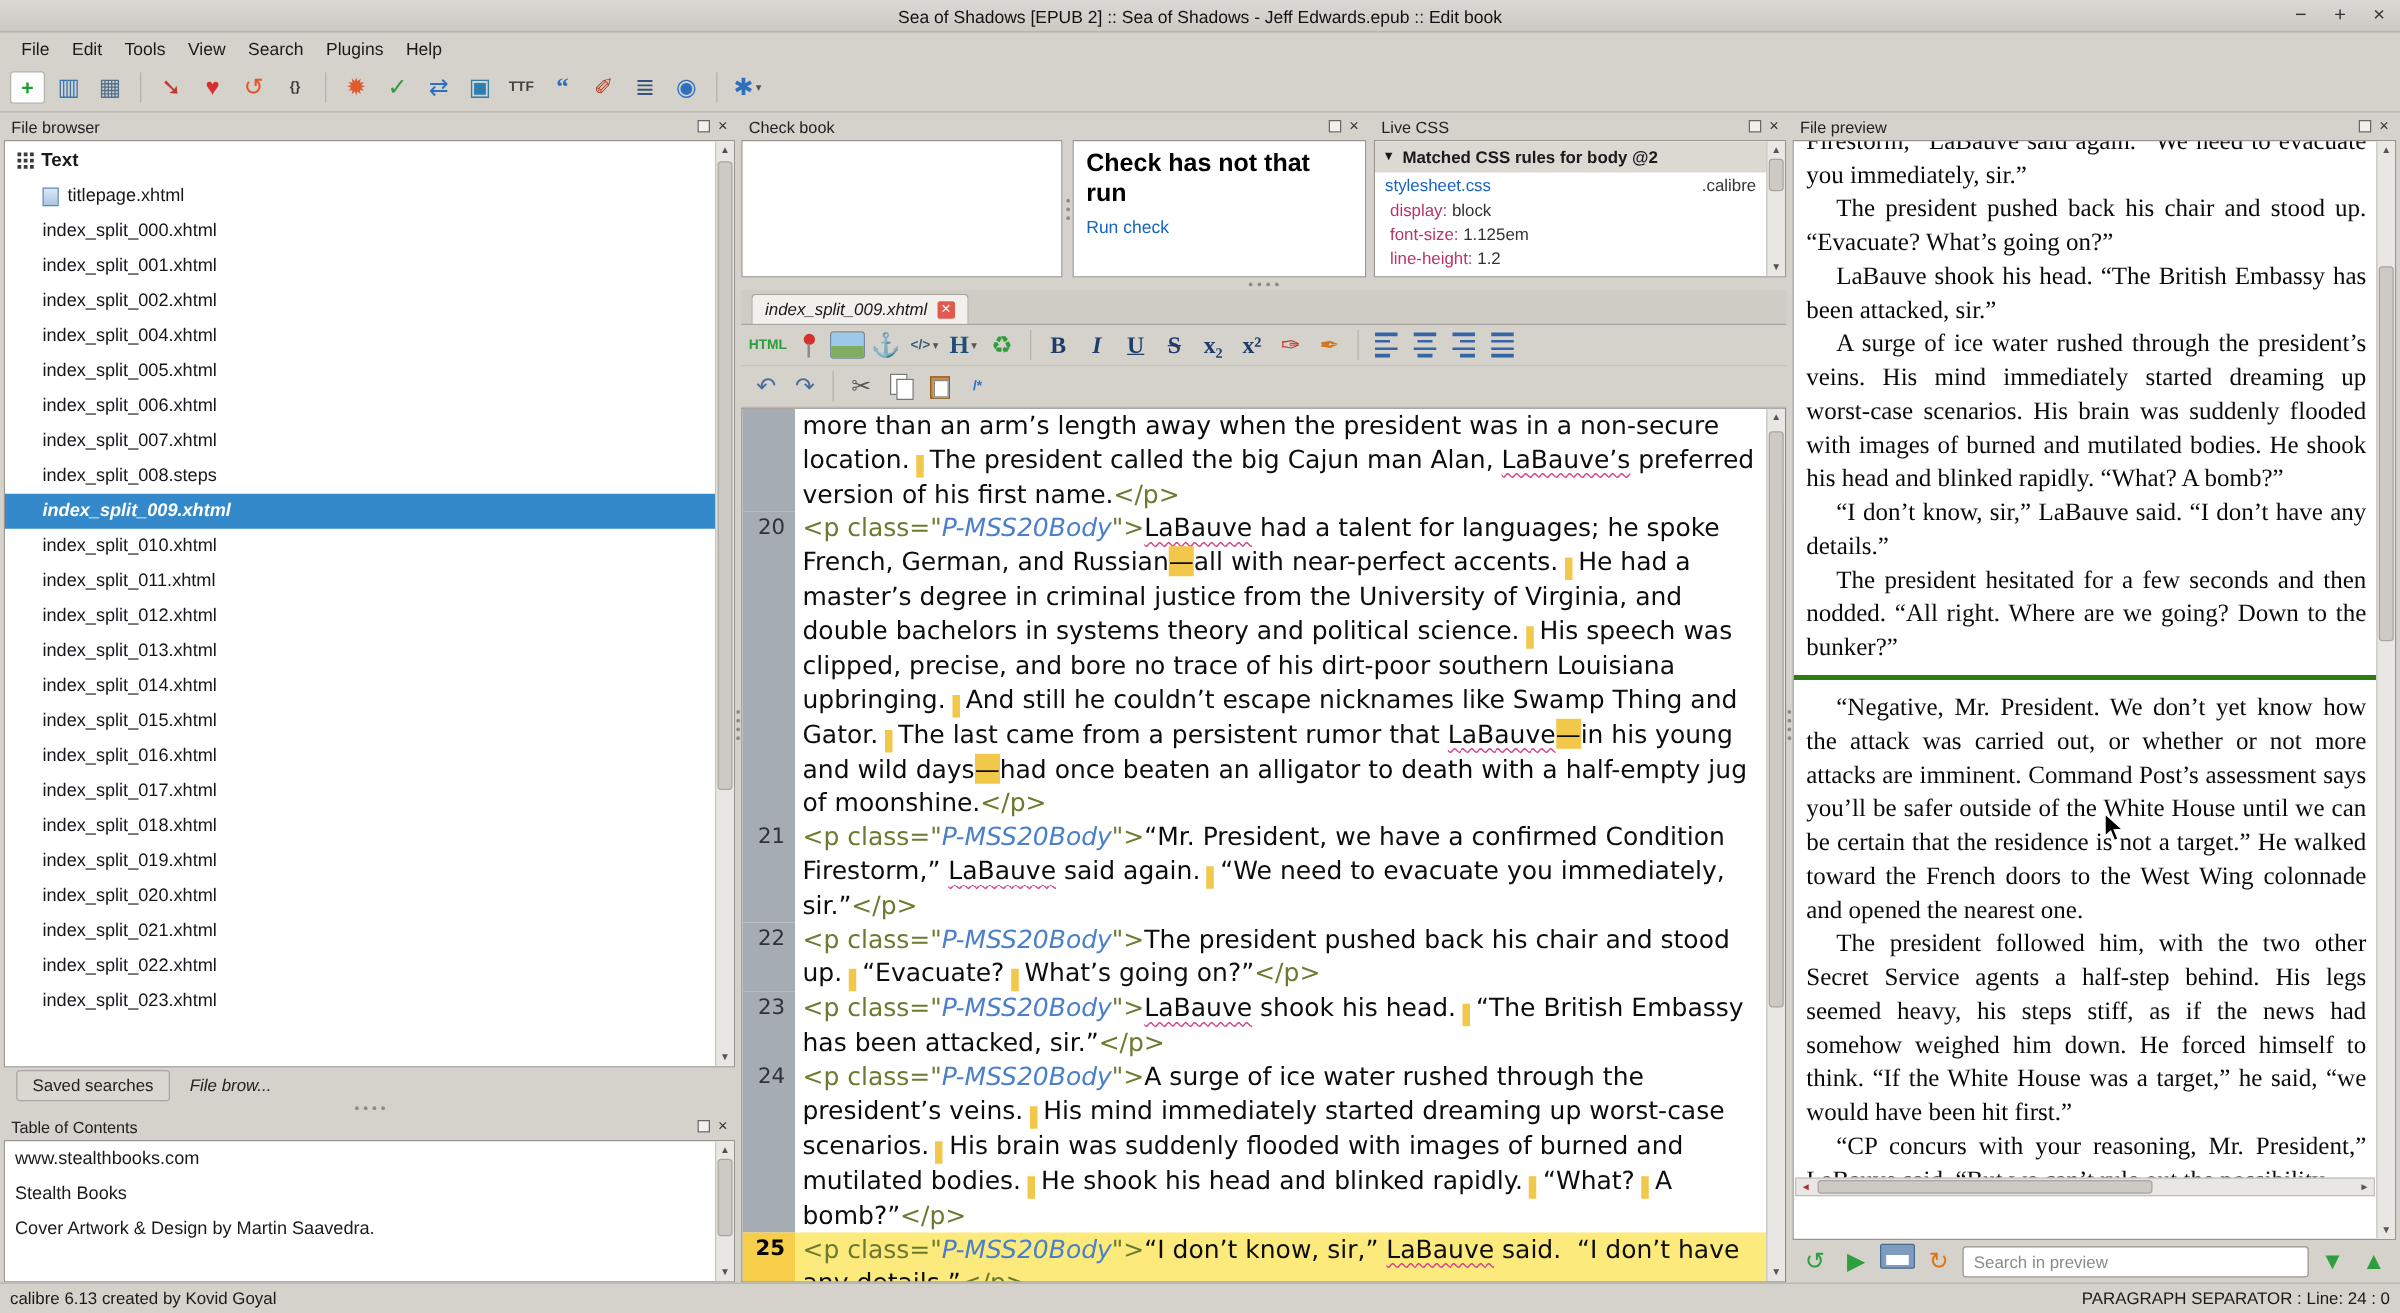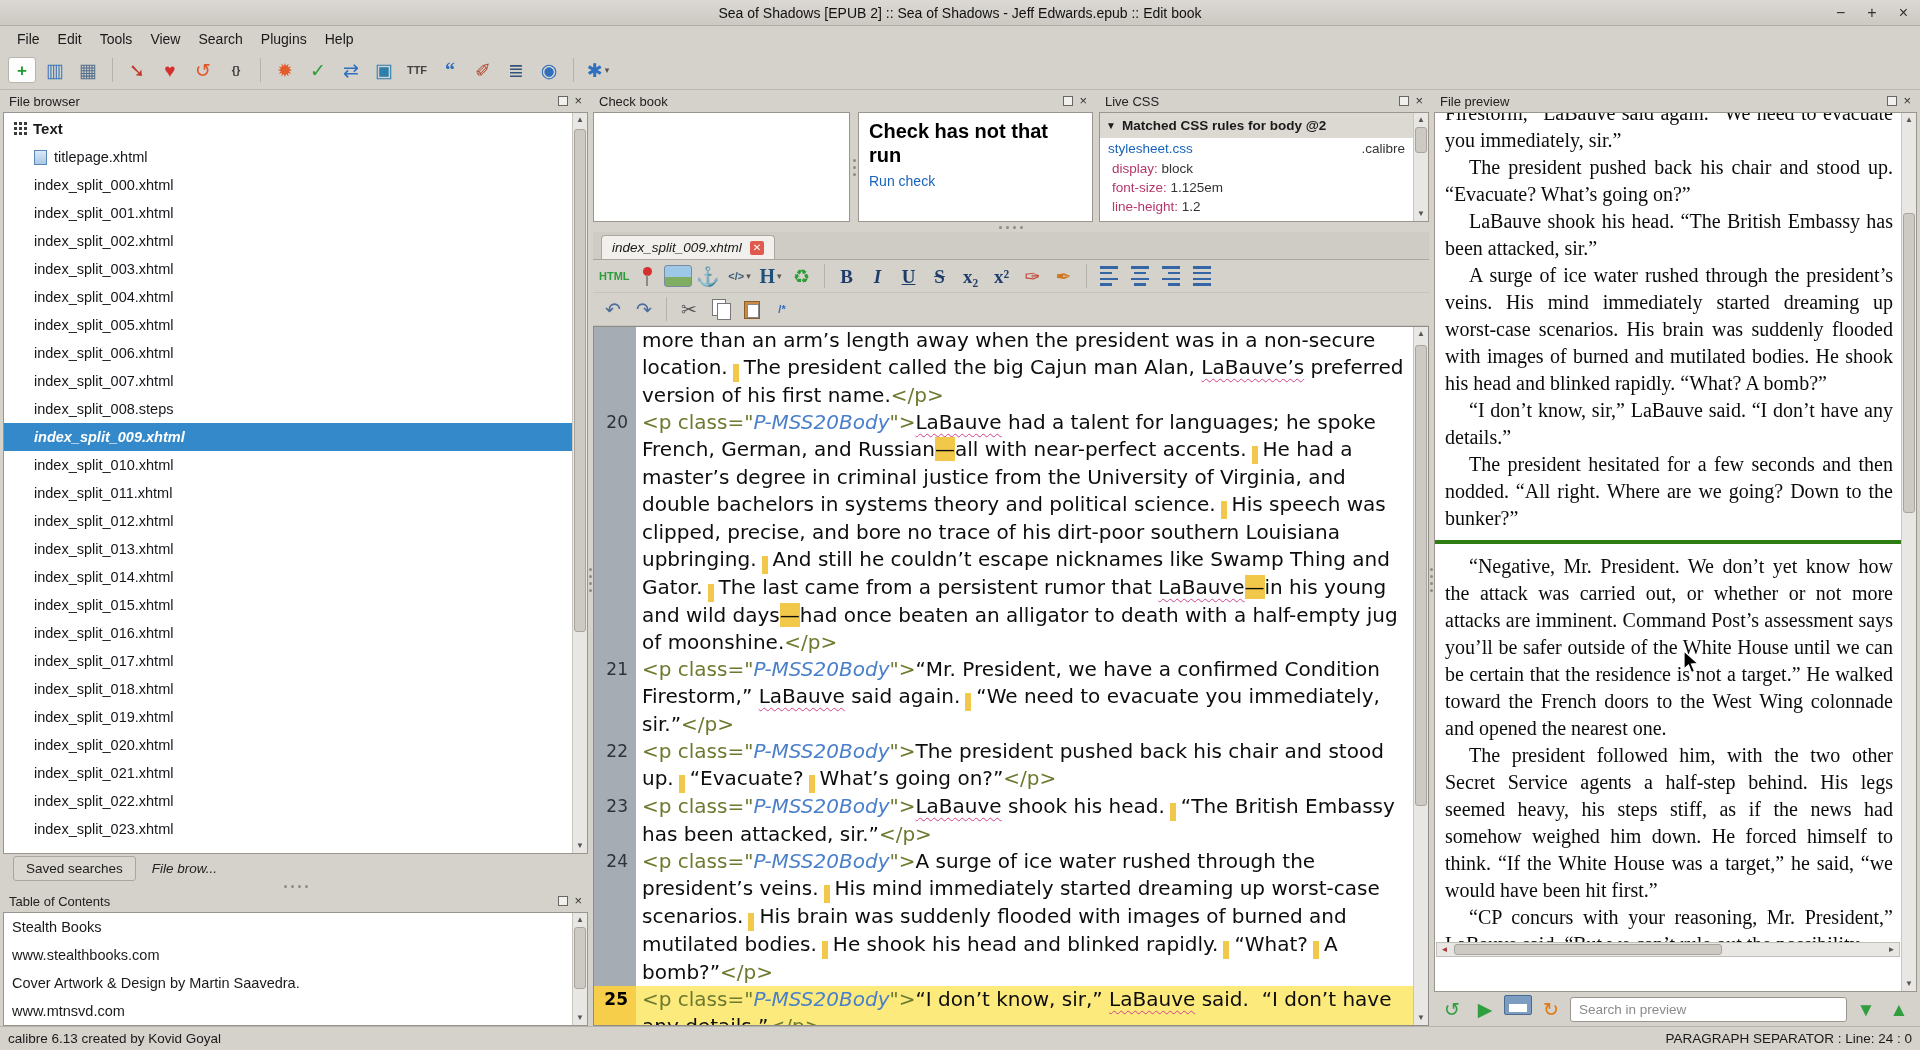--- a/index.html
+++ b/index.html
@@ -236,23 +236,20 @@
           <div class="fl-row" data-name="file-item">
             <span>index_split_000.xhtml</span>
           </div>
           <div class="fl-row" data-name="file-item">
             <span>index_split_001.xhtml</span>
           </div>
           <div class="fl-row" data-name="file-item">
             <span>index_split_002.xhtml</span>
           </div>
           <div class="fl-row" data-name="file-item">
-            <span>index_split_003.xhtml</span>
-          </div>
-          <div class="fl-row" data-name="file-item">
             <span>index_split_004.xhtml</span>
           </div>
           <div class="fl-row" data-name="file-item">
             <span>index_split_005.xhtml</span>
           </div>
           <div class="fl-row" data-name="file-item">
             <span>index_split_006.xhtml</span>
           </div>
           <div class="fl-row" data-name="file-item">
             <span>index_split_007.xhtml</span>
@@ -324,24 +321,23 @@
       </div>
     <div class="dock-header" data-name="toc-header">
       <span data-name="toc-title">Table of Contents</span>
       <span class="dock-icons">
         <span class="float-icon" data-name="float-panel-icon"></span>
         <span class="close-icon" data-name="close-panel-icon">×</span>
       </span>
     </div>
     <div class="panel-box toclist">
       <div class="fl-items" data-name="toc-list">
+          <div class="toc-row" data-name="toc-item">www.stealthbooks.com</div>
           <div class="toc-row" data-name="toc-item">Stealth Books</div>
-          <div class="toc-row" data-name="toc-item">www.stealthbooks.com</div>
           <div class="toc-row" data-name="toc-item">Cover Artwork &amp; Design by Martin Saavedra.</div>
-          <div class="toc-row" data-name="toc-item">www.mtnsvd.com</div>
         </div>
       <div class="vscroll" data-name="toc-scrollbar">
         <span class="arr up" data-name="scroll-up-icon">▲</span>
         <div class="vthumb" style="top:14px;height:55%" data-name="scroll-thumb"></div>
         <span class="arr down" data-name="scroll-down-icon">▼</span>
       </div>
     </div>
   </div>
 
   <div class="col-mid" data-name="editor-column">

